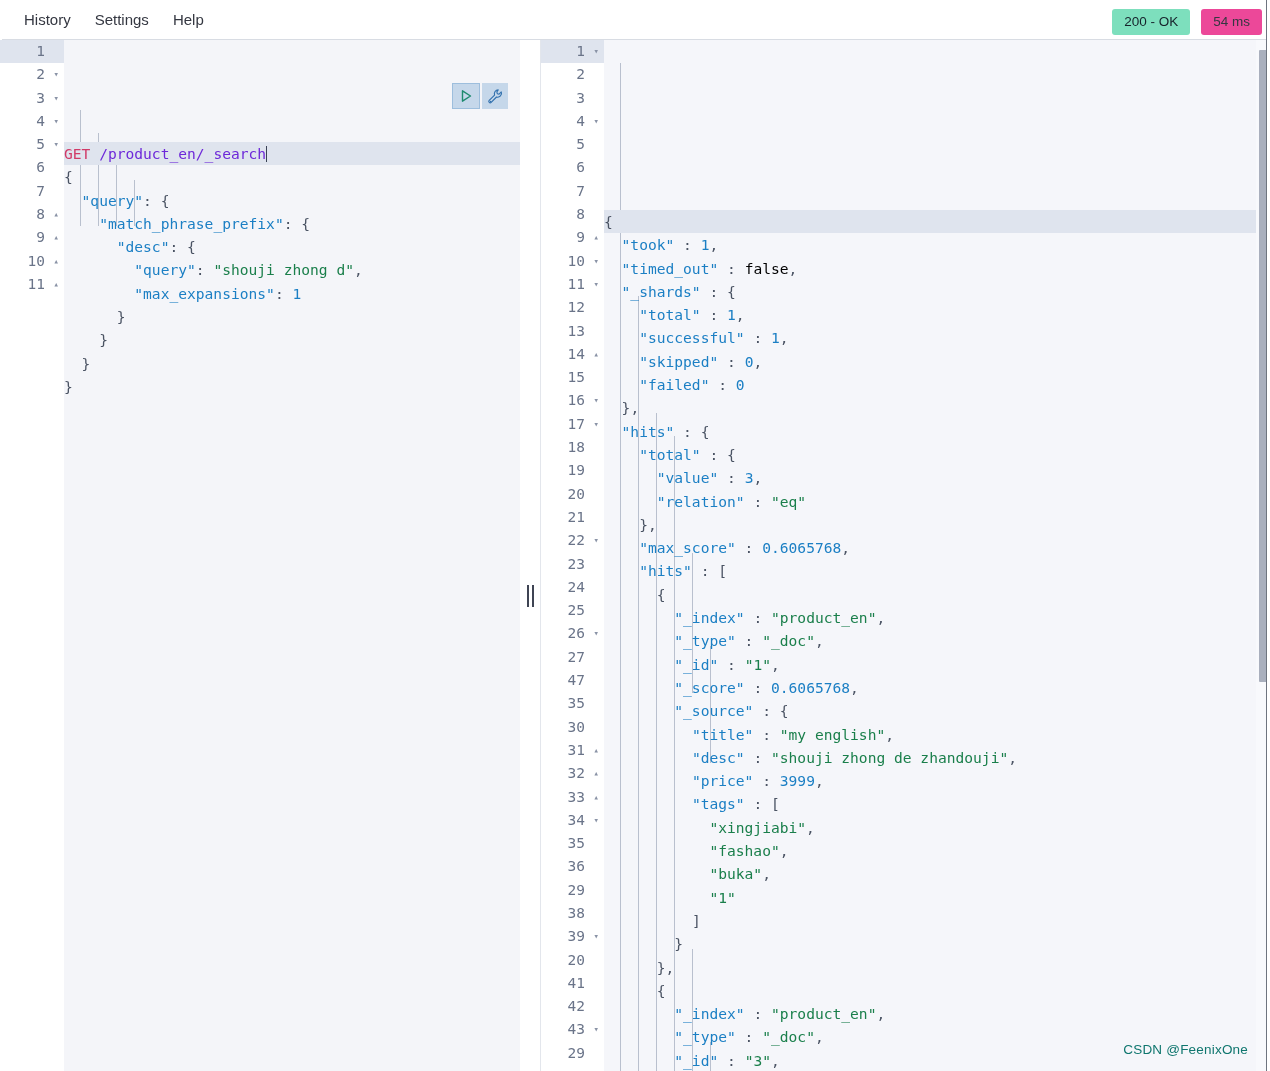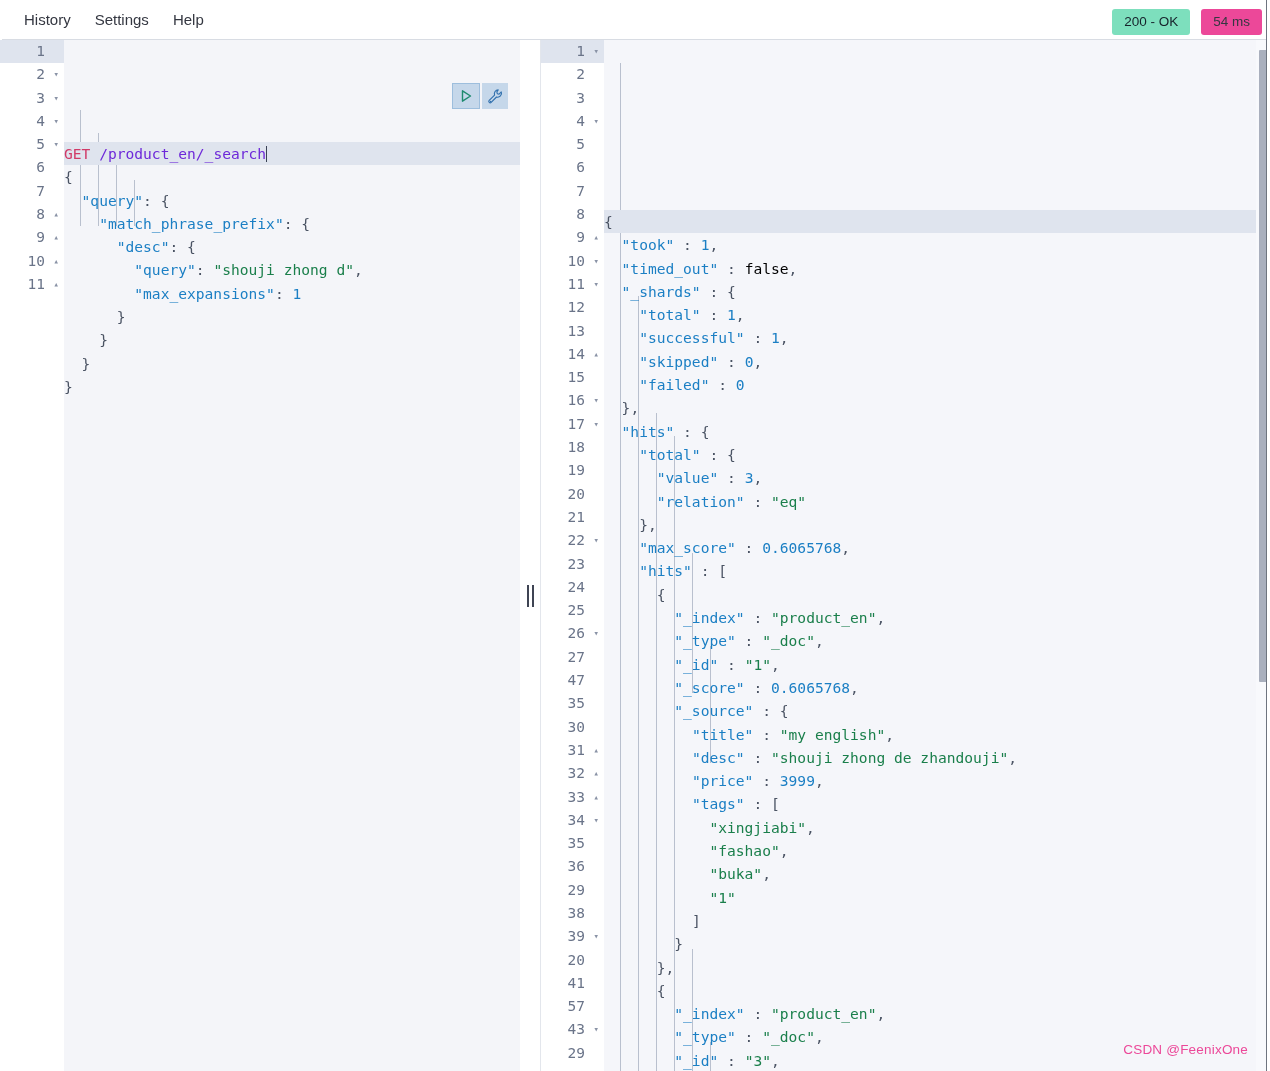--- a/index.html
+++ b/index.html
@@ -162,21 +162,21 @@
   }
   .outer-scroll {
     position: absolute; top: 0; right: 0;
     width: 4px; height: 1071px; background: #ffffff;
     border-left: 1px solid #6e747f;
   }
 
   
   .watermark {
     position: absolute; right: 22px; bottom: 14px;
-    font-size: 13.5px; color: #ec4899;
+    font-size: 13.5px; color: #0f766e;
     font-family: "Liberation Sans", sans-serif;
     letter-spacing: .2px;
     pointer-events: none;
   }
 </style>
 </head>
 <body>
 
 <div class="menubar">
   <div class="menu-items">
@@ -274,21 +274,21 @@
         <div class="gutter-line">32<span class="fold">▴</span></div>
         <div class="gutter-line">33<span class="fold">▴</span></div>
         <div class="gutter-line">34<span class="fold">▾</span></div>
         <div class="gutter-line">35</div>
         <div class="gutter-line">36</div>
         <div class="gutter-line">29</div>
         <div class="gutter-line">38</div>
         <div class="gutter-line">39<span class="fold">▾</span></div>
         <div class="gutter-line">20</div>
         <div class="gutter-line">41</div>
-        <div class="gutter-line">57</div>
+        <div class="gutter-line">42</div>
         <div class="gutter-line">43<span class="fold">▾</span></div>
         <div class="gutter-line">29</div>
         <div class="gutter-line">45</div>
       </div>
     <div class="code-area code-response" id="res-code">
       <div class="guide" style="left:16px; top:23.3px; height:1008px;"></div>
       <div class="guide" style="left:34px; top:256.3px; height:775px;"></div>
       <div class="guide" style="left:52px; top:372.8px; height:659px;"></div>
       <div class="guide" style="left:70px; top:396.1px; height:636px;"></div>
       <div class="guide" style="left:88px; top:512.6px; height:140px;"></div>

